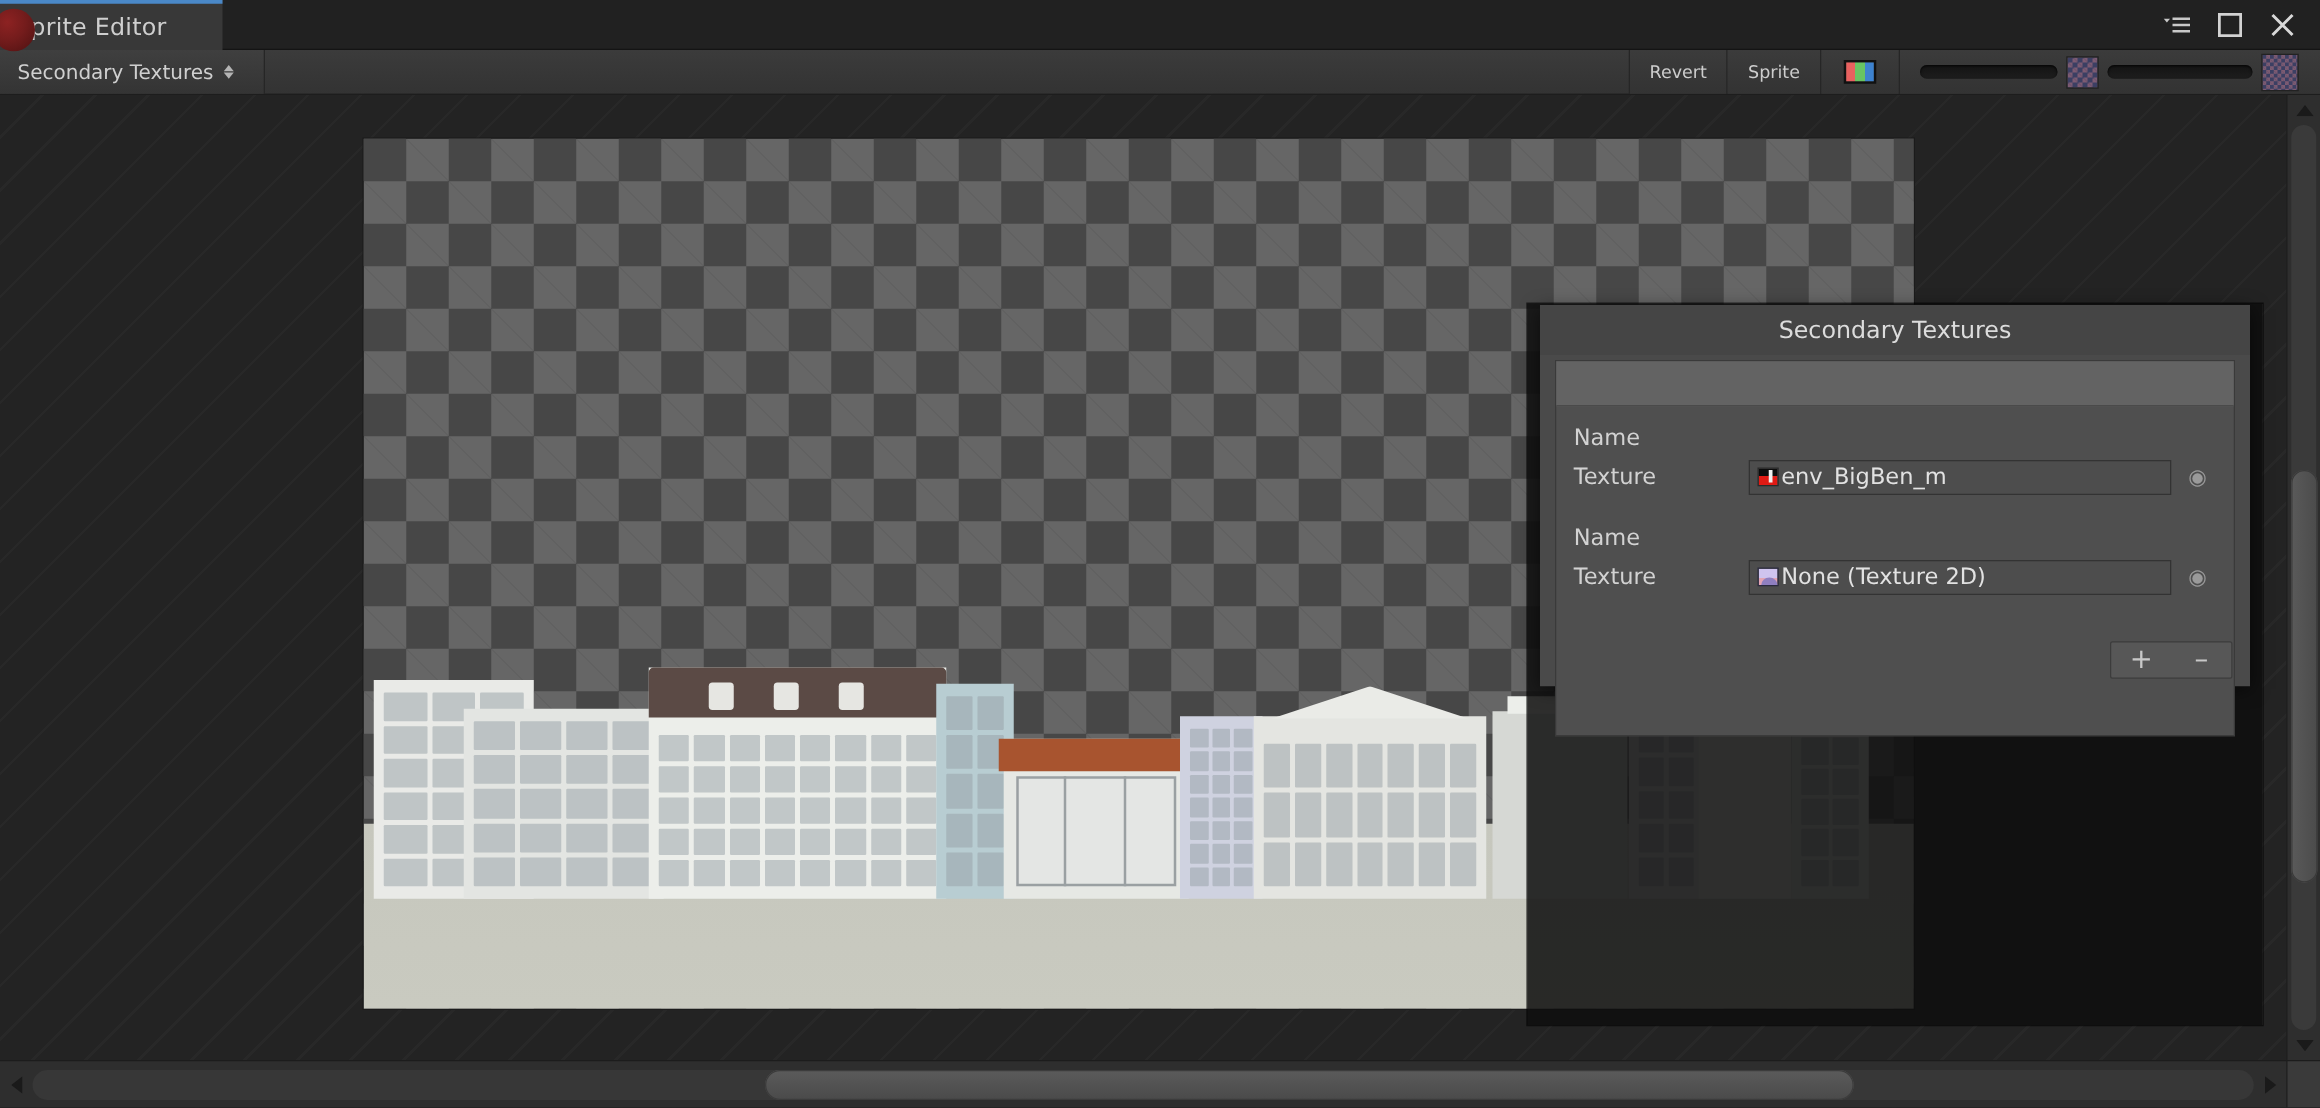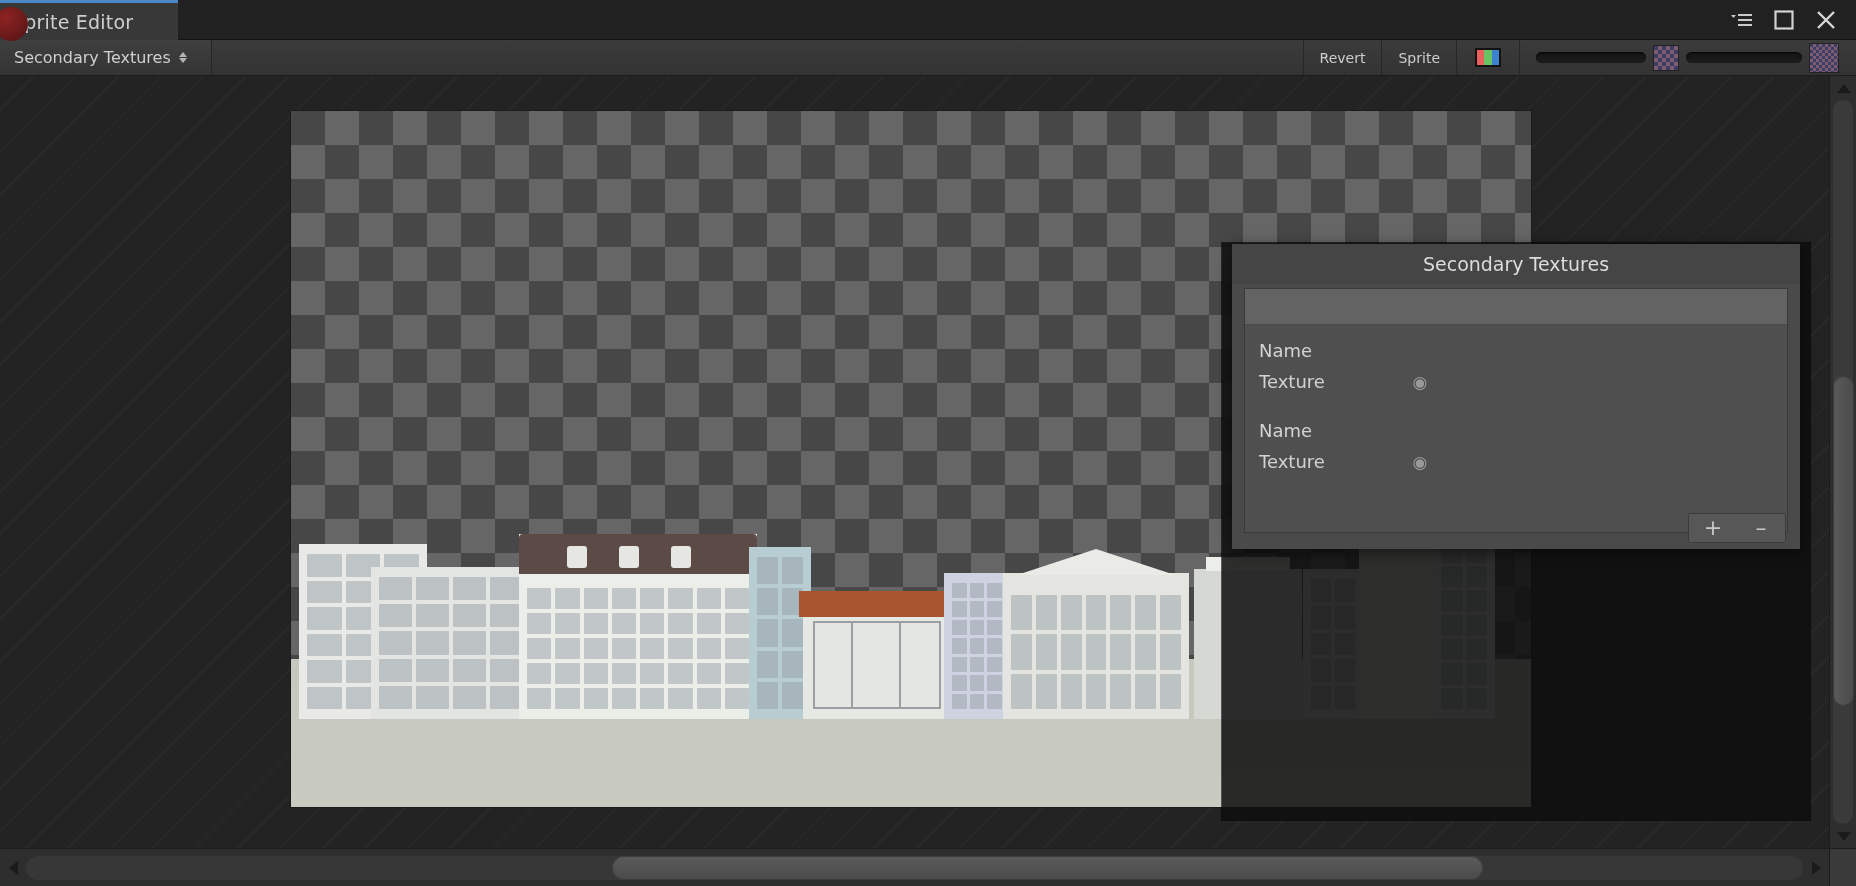--- a/index.html
+++ b/index.html
@@ -194,21 +194,21 @@
   .st-title {
     height: 40px;
     display: flex; align-items: center; justify-content: center;
     color: #dcdcdc; font-size: 19px;
     background: rgba(66,66,66,.55);
   }
   .st-body {
     margin: 4px 12px 0 12px;
     background: #4f4f4f;
     border: 1px solid #3a3a3a;
-    height: 245px;
+    height: 301px;
     position: relative;
   }
   .st-listheader {
     height: 36px;
     background: #636363;
     border-bottom: 1px solid #4a4a4a;
   }
   .st-rows { padding: 8px 0 0 0; }
   .st-entry { padding: 2px 0 16px 0; }
   .st-field {
@@ -637,30 +637,38 @@
       <div class="st-listheader"></div>
 
       <div class="st-rows">
 
         <div class="st-entry">
           <div class="st-field">
             <span class="flabel">Name</span>
           </div>
           <div class="st-field">
             <span class="flabel">Texture</span>
+            <span class="st-input objfield">
+              <span class="obj-thumb thumb-mask"></span>
+              <span>env_BigBen_m</span>
+            </span>
             <span class="pick-btn">◉</span>
           </div>
         </div>
 
         <div class="st-entry">
           <div class="st-field">
             <span class="flabel">Name</span>
           </div>
           <div class="st-field">
             <span class="flabel">Texture</span>
+            <span class="st-input objfield">
+              <span class="obj-thumb thumb-img"></span>
+              <span>None (Texture 2D)</span>
+            </span>
             <span class="pick-btn">◉</span>
           </div>
         </div>
 
       </div>
     </div>
 
     <div class="st-footer">
       <div>+</div>
       <div>–</div>

